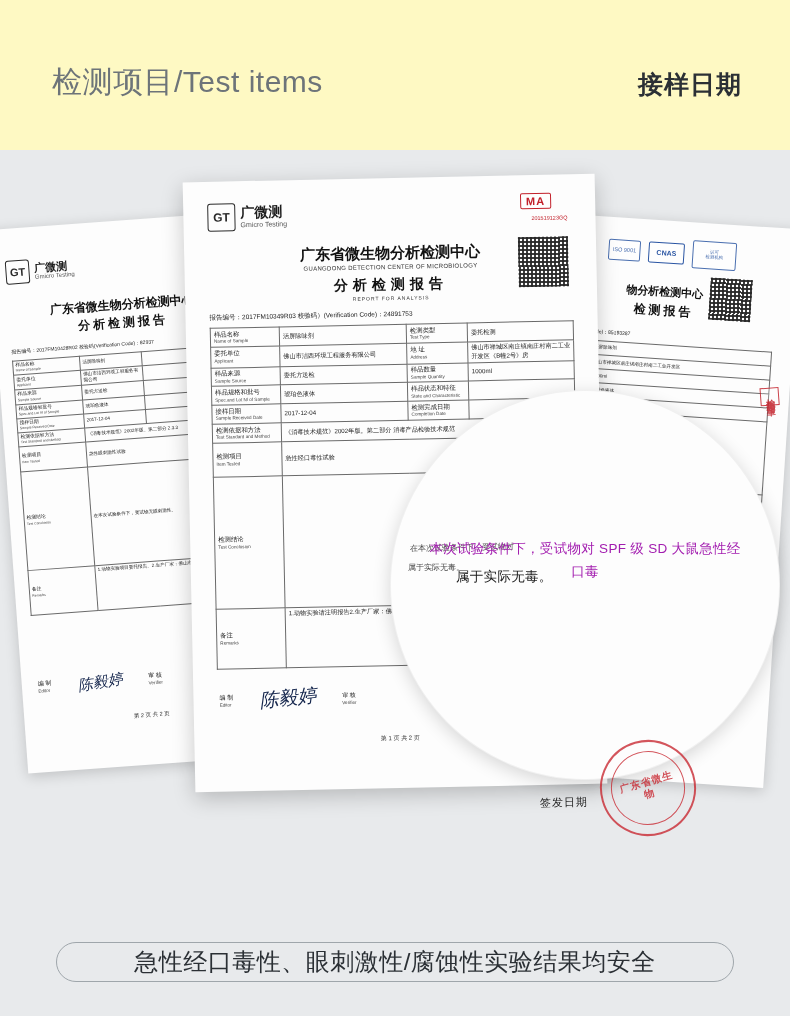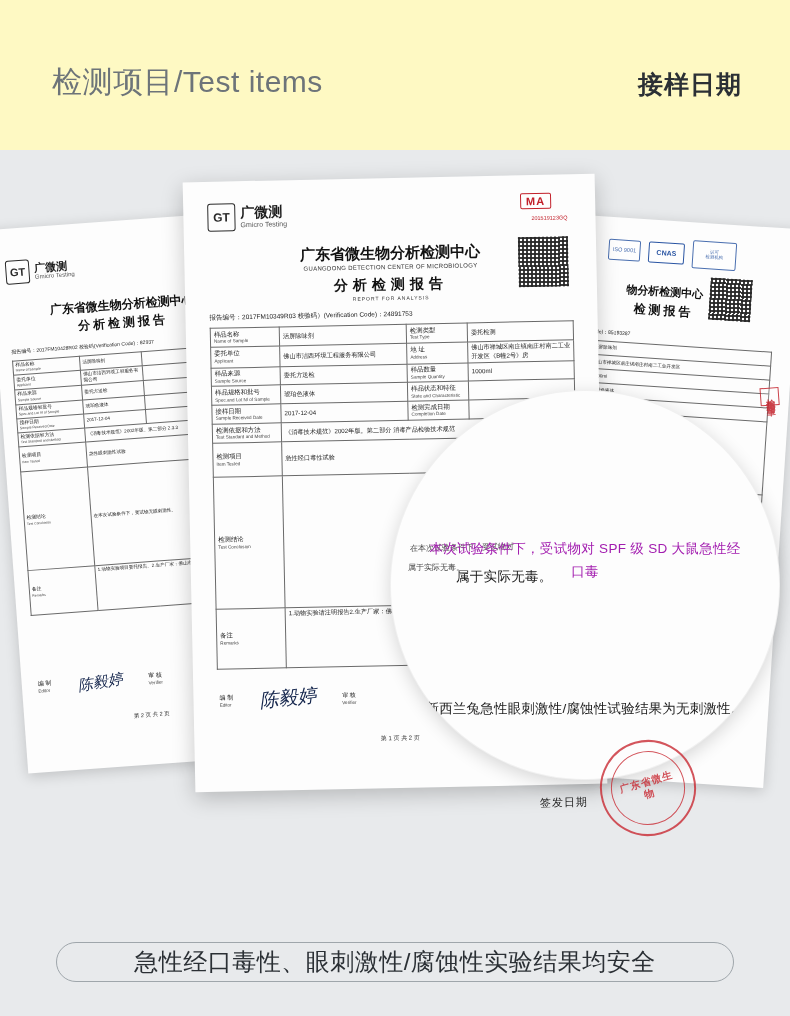--- a/index.html
+++ b/index.html
@@ -709,21 +709,20 @@
       </div>
     </div>
     <div class="page-no" style="top:556px; font-size:6px;">第 1 页 共 2 页</div>
   </div>
 
   <div class="magnifier">
     <div class="mag-ghost-1">在本次试验条件下，受试物对</div>
     <div class="mag-ghost-2">属于实际无毒。</div>
     <div class="mag-line-1">本次试验条件下，受试物对 SPF 级 SD 大鼠急性经口毒</div>
     <div class="mag-line-2">属于实际无毒。</div>
-    <div class="mag-line-3">新西兰兔急性眼刺激性/腐蚀性试验结果为无刺激性。</div>
   </div>
 
   <div class="signdate">签发日期</div>
   <div class="round-stamp" style="left:600px; top:590px;">
     <div class="inner">广东省微生物</div>
   </div>
 
 </div>
 
 <div class="footer">

